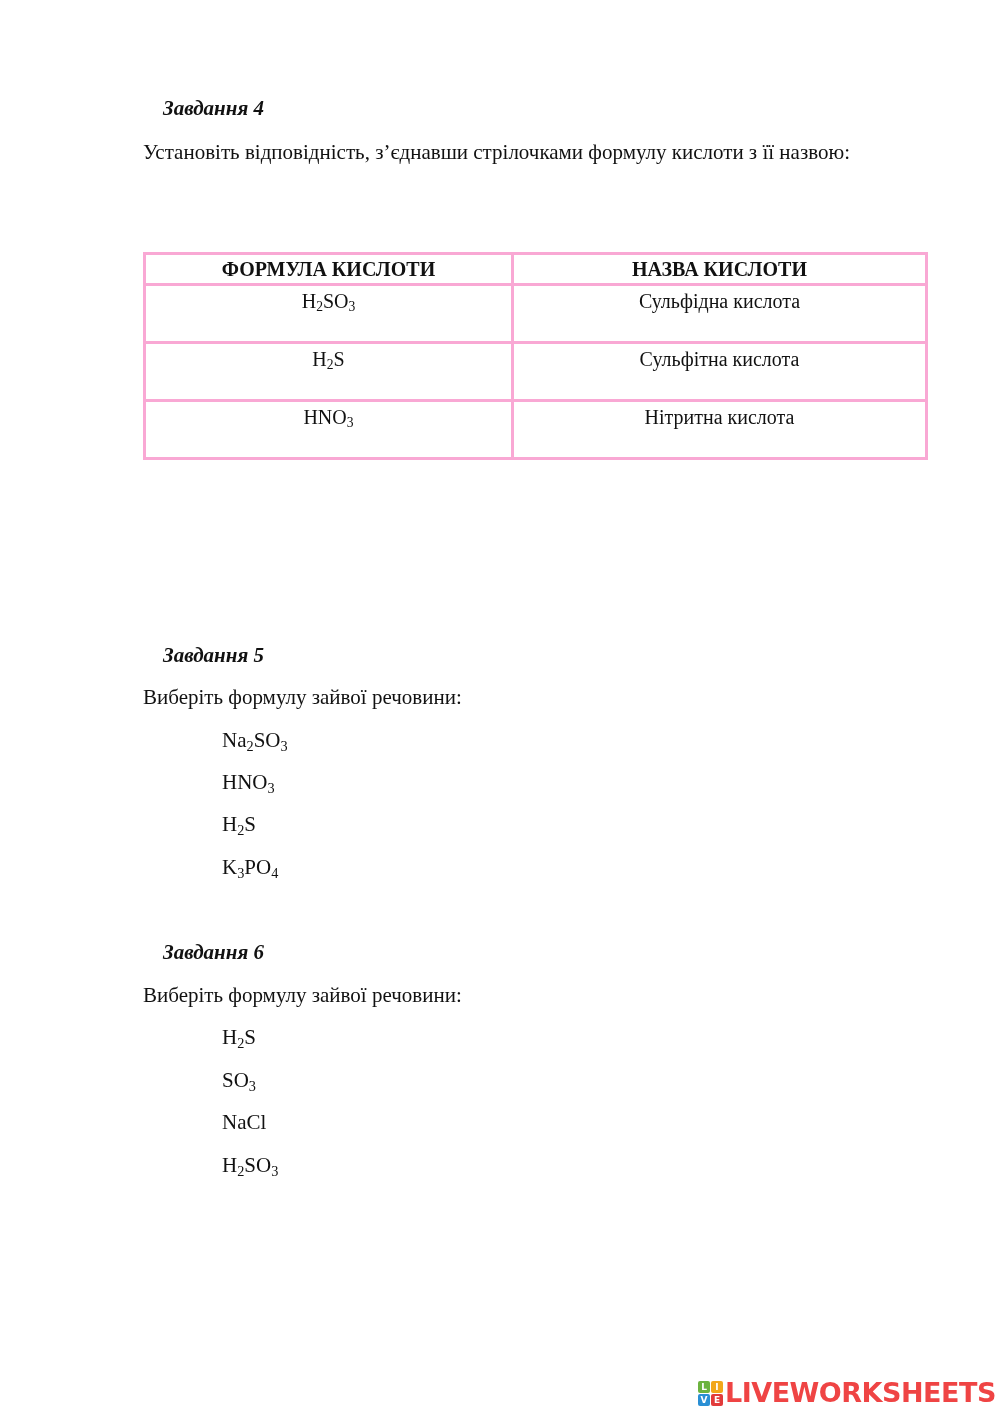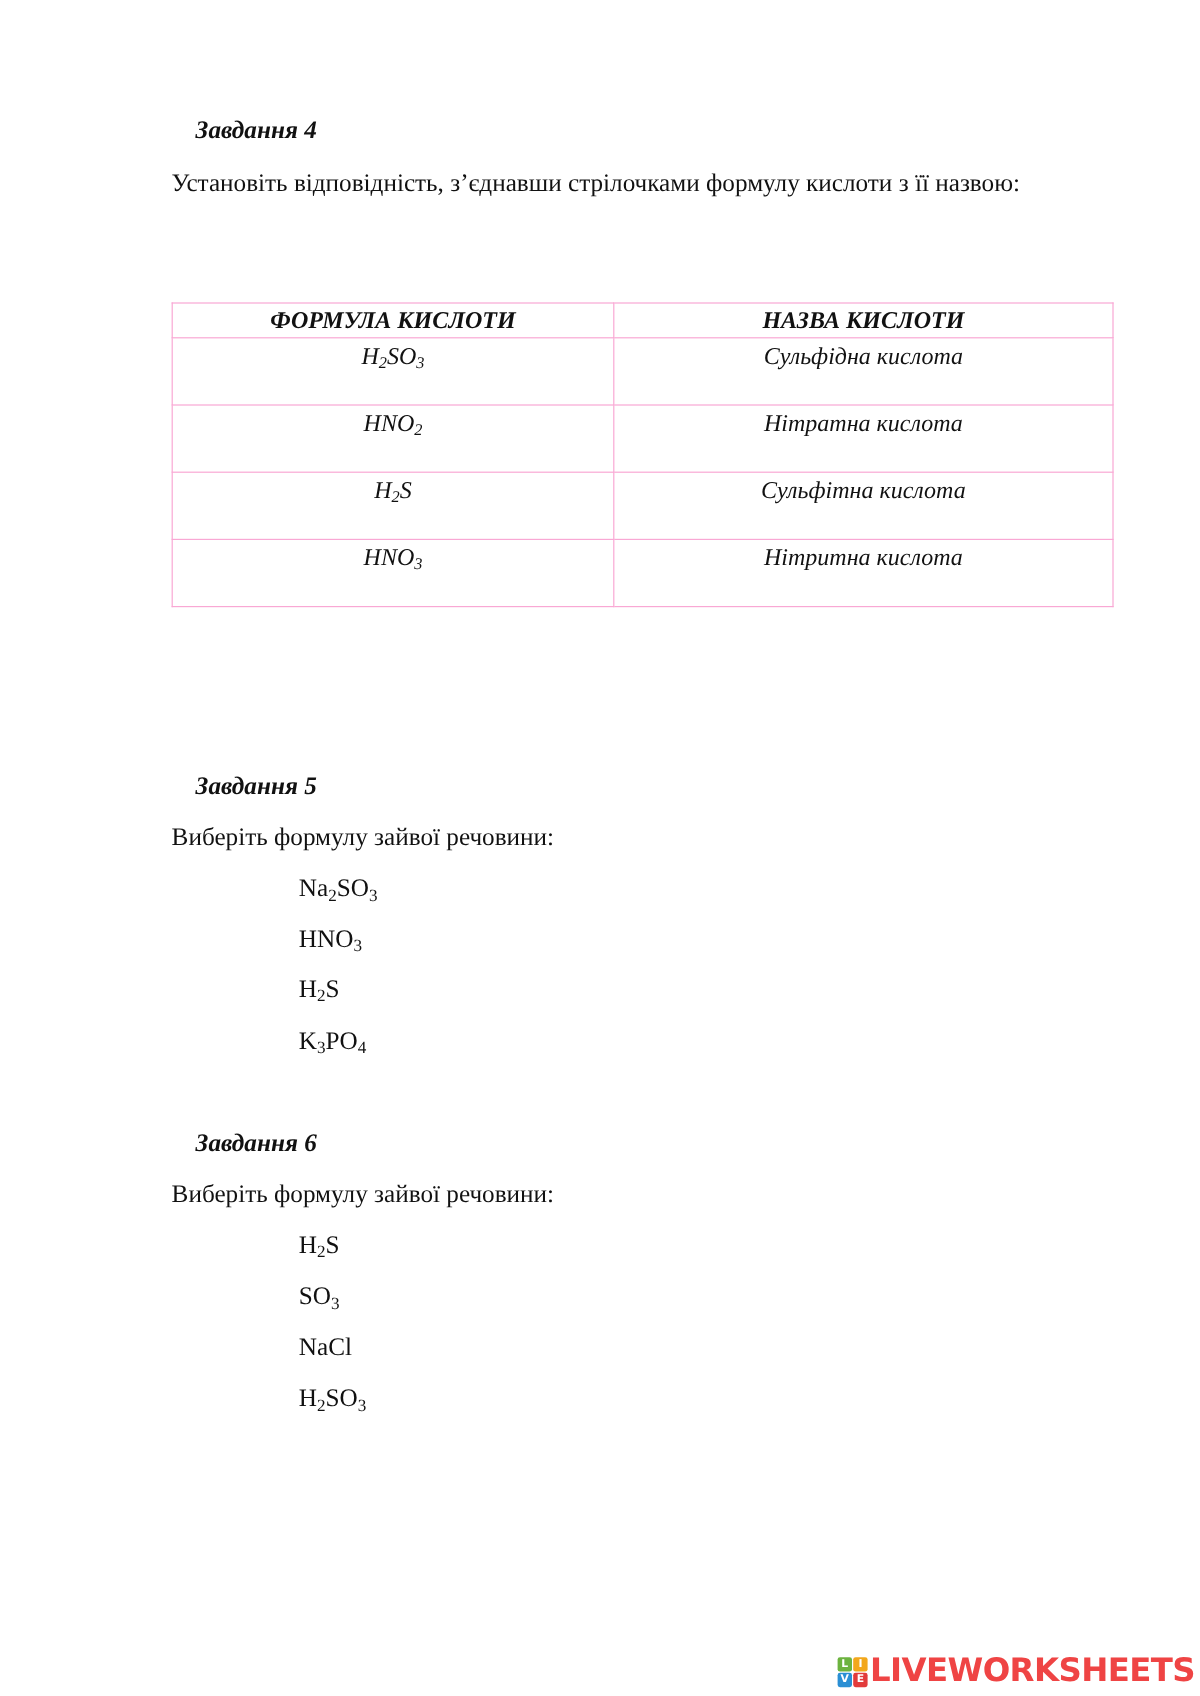--- a/index.html
+++ b/index.html
@@ -14,27 +14,27 @@
   }
   .instr {
     font-size: 21px; left: 143px; line-height: 29px;
   }
   .instr-justify { width: 785px; text-align: justify; text-align-last: left; }
   table.match {
     position: absolute; left: 143px; top: 252px; width: 785px;
     border-collapse: collapse; font-size: 20px;
   }
   table.match th, table.match td {
-    border: 1px solid #f9a8d4; text-align: center; vertical-align: top; padding: 0; font-style: italic;
+    border: 3px solid #f9a8d4; text-align: center; vertical-align: top; padding: 0;
   }
   table.match th { font-weight: bold; height: 27px; line-height: 28px; font-size: 20px; }
   table.match td { height: 54px; line-height: 28px; padding-top: 1px; }
   table.match col.c1 { width: 368px; }
   sub { font-size: 0.68em; vertical-align: -0.25em; line-height: 0; }
-  .formula { left: 249px; font-size: 21px; }
+  .formula { left: 222px; font-size: 21px; }
   .logo { left: 698px; top: 1379px; display: flex; align-items: center; }
   .tiles { display: grid; grid-template-columns: 12px 12px; grid-template-rows: 12px 12px; gap: 1px; margin-right: 2px; }
   .tile { font-family: "DejaVu Sans", sans-serif; font-size: 9px; font-weight: bold; color: #fff; text-align: center; line-height: 12px; border-radius: 2px; }
   .logo-text { font-family: "DejaVu Sans", sans-serif; font-weight: bold; font-size: 27px; color: #1f4a8a; letter-spacing: -0.5px; line-height: 28px; }
 </style>
 </head>
 <body>
 
 <div class="abs task-title" style="top:96px;">Завдання 4</div>
 <div class="abs instr instr-justify" style="top:138px;">Установіть відповідність, з’єднавши стрілочками формулу кислоти з її назвою:</div>
@@ -47,24 +47,20 @@
   <thead>
     <tr>
       <th>ФОРМУЛА КИСЛОТИ</th>
       <th>НАЗВА КИСЛОТИ</th>
     </tr>
   </thead>
   <tbody>
     <tr>
       <td>H<sub>2</sub>SO<sub>3</sub></td>
       <td>Сульфідна кислота</td>
-    </tr>
-    <tr>
-      <td>HNO<sub>2</sub></td>
-      <td>Нітратна кислота</td>
     </tr>
     <tr>
       <td>H<sub>2</sub>S</td>
       <td>Сульфітна кислота</td>
     </tr>
     <tr>
       <td>HNO<sub>3</sub></td>
       <td>Нітритна кислота</td>
     </tr>
   </tbody>

